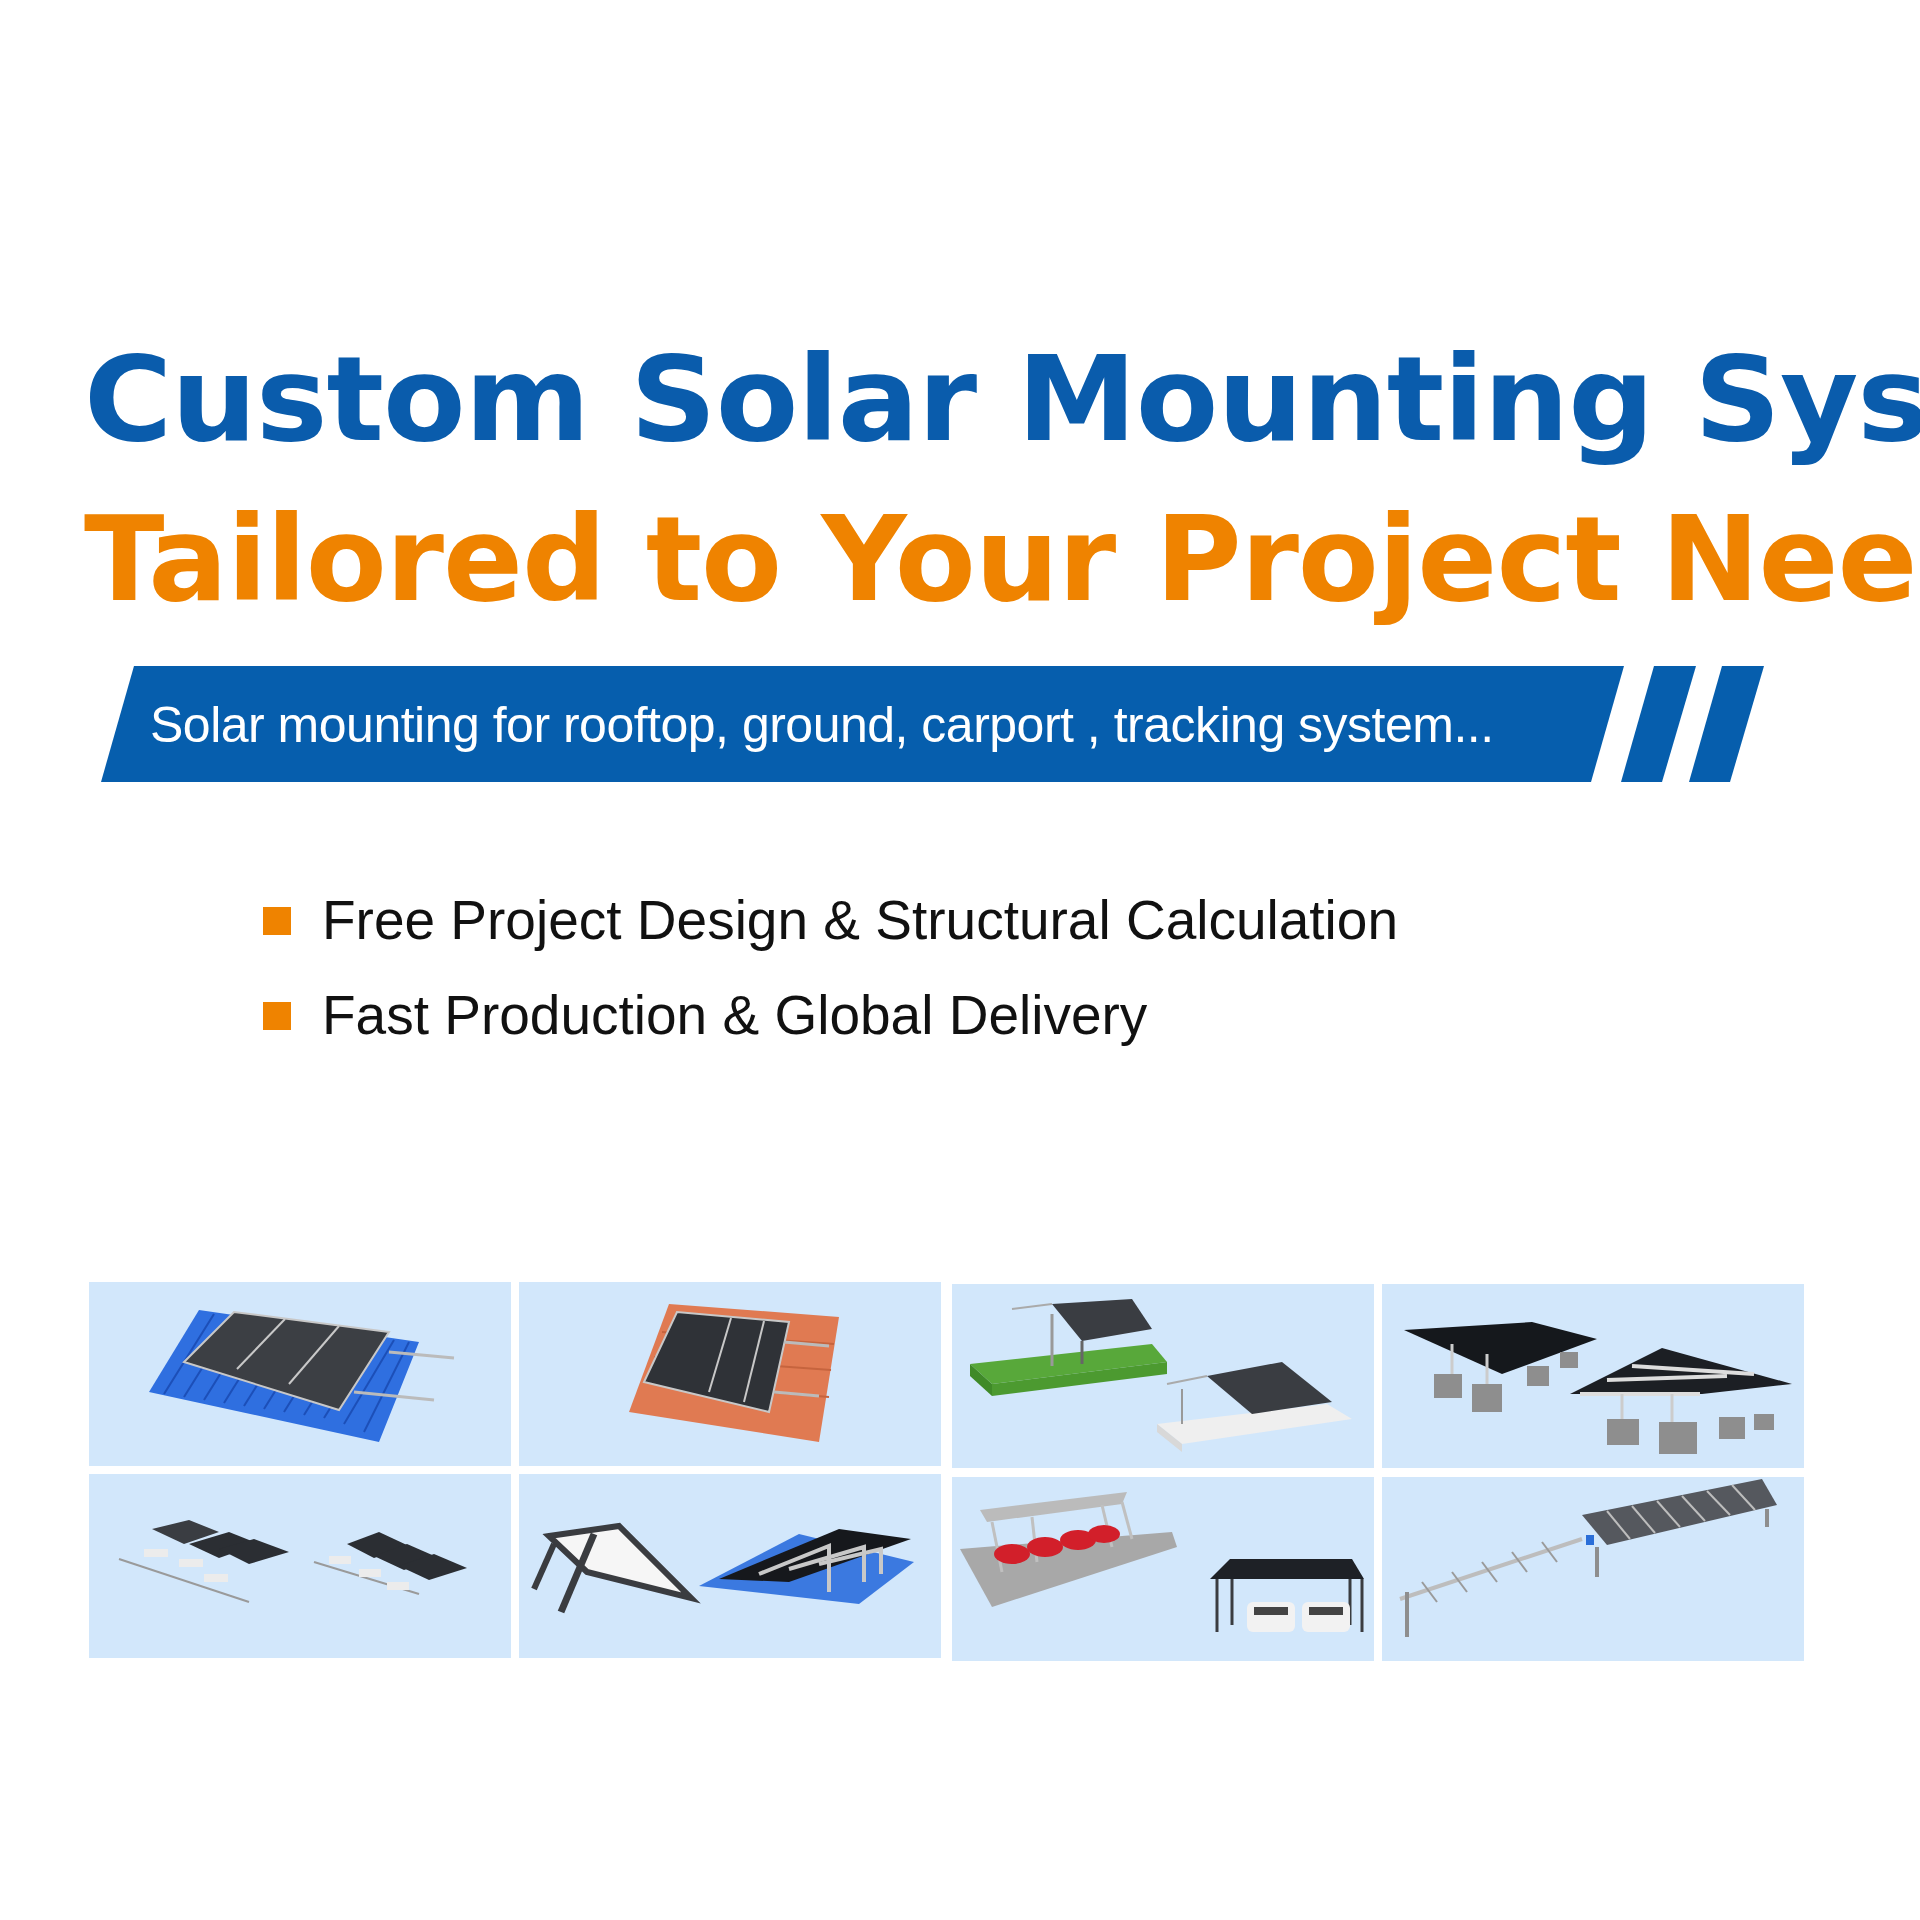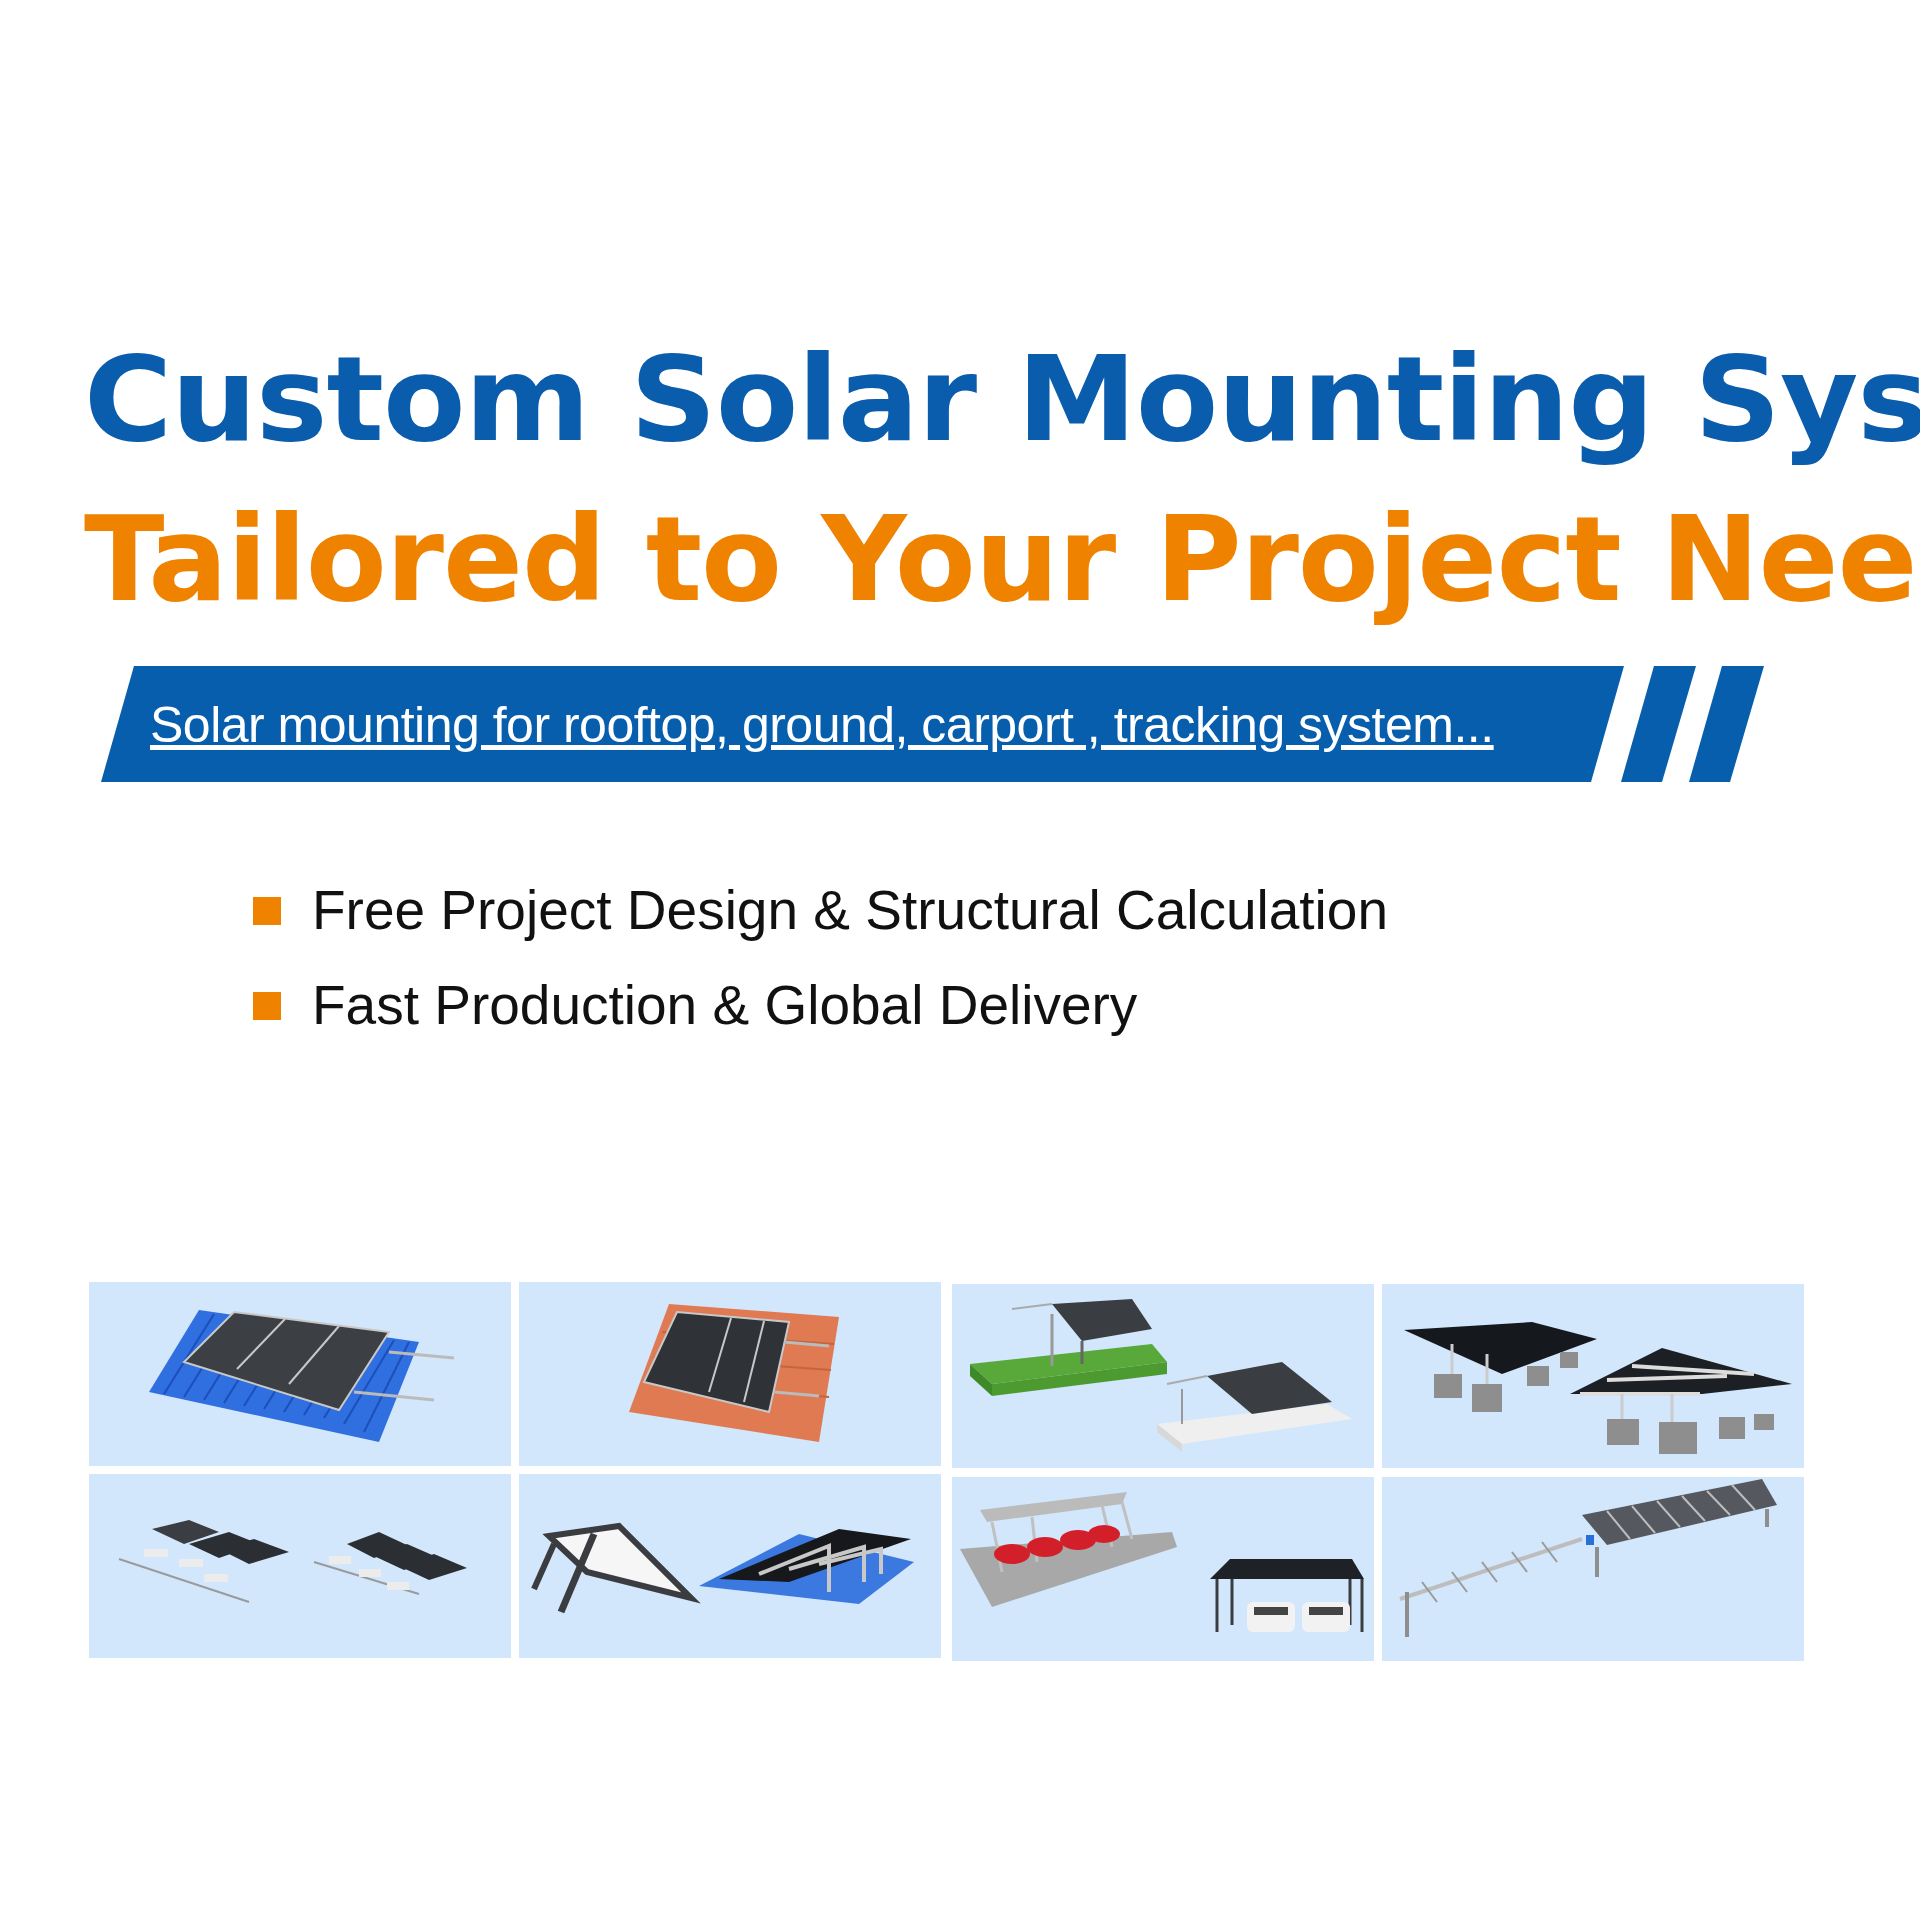--- a/index.html
+++ b/index.html
@@ -7,22 +7,22 @@
          font-family:"Liberation Sans","DejaVu Sans",sans-serif; }
   .title { position:absolute; left:84px; margin:0; font-weight:700;
            font-family:"DejaVu Sans","Liberation Sans",sans-serif;
            white-space:nowrap; letter-spacing:-1px; }
   .title-1 { top:330px; font-size:118px; color:#0a5cac; transform-origin:left top; transform:scaleX(1.02);}
   .title-2 { top:490px; font-size:118px; color:#ef8300; transform-origin:left top; transform:scaleX(1.0);}
   .banner { position:absolute; left:0; top:666px; width:1920px; height:116px; }
   .banner svg { position:absolute; left:0; top:0; }
   .banner-text { position:absolute; left:150px; top:696px; color:#ffffff;
                  font-family:"Liberation Sans","DejaVu Sans",sans-serif;
-                 font-size:50px; font-weight:400; white-space:nowrap; letter-spacing:-0.5px;text-decoration:underline; }
-  .features { position:absolute; left:251px; top:875px; margin:2px; padding:0; list-style:none; }
+                 font-size:50px; font-weight:400; white-space:nowrap; letter-spacing:-0.5px; }
+  .features { position:absolute; left:251px; top:875px; margin:12px; padding:0; list-style:none; }
   .feature { position:relative; height:95px; display:flex; align-items:flex-start; }
   .bullet { width:28px; height:28px; background:#ef8300; margin-top:20px; flex:none; }
   .feature-text { margin-left:31px; font-size:55px; color:#111111; white-space:nowrap;
                   font-family:"Liberation Sans","DejaVu Sans",sans-serif; line-height:66px; }
   .gallery { position:absolute; left:89px; top:1282px; width:1720px; height:380px; }
   .tile { position:absolute; width:422px; height:184px; background:#d2e7fb; overflow:hidden; cursor:pointer; }
   .tile svg { width:100%; height:100%; display:block; }
 </style>
 </head>
 <body>

